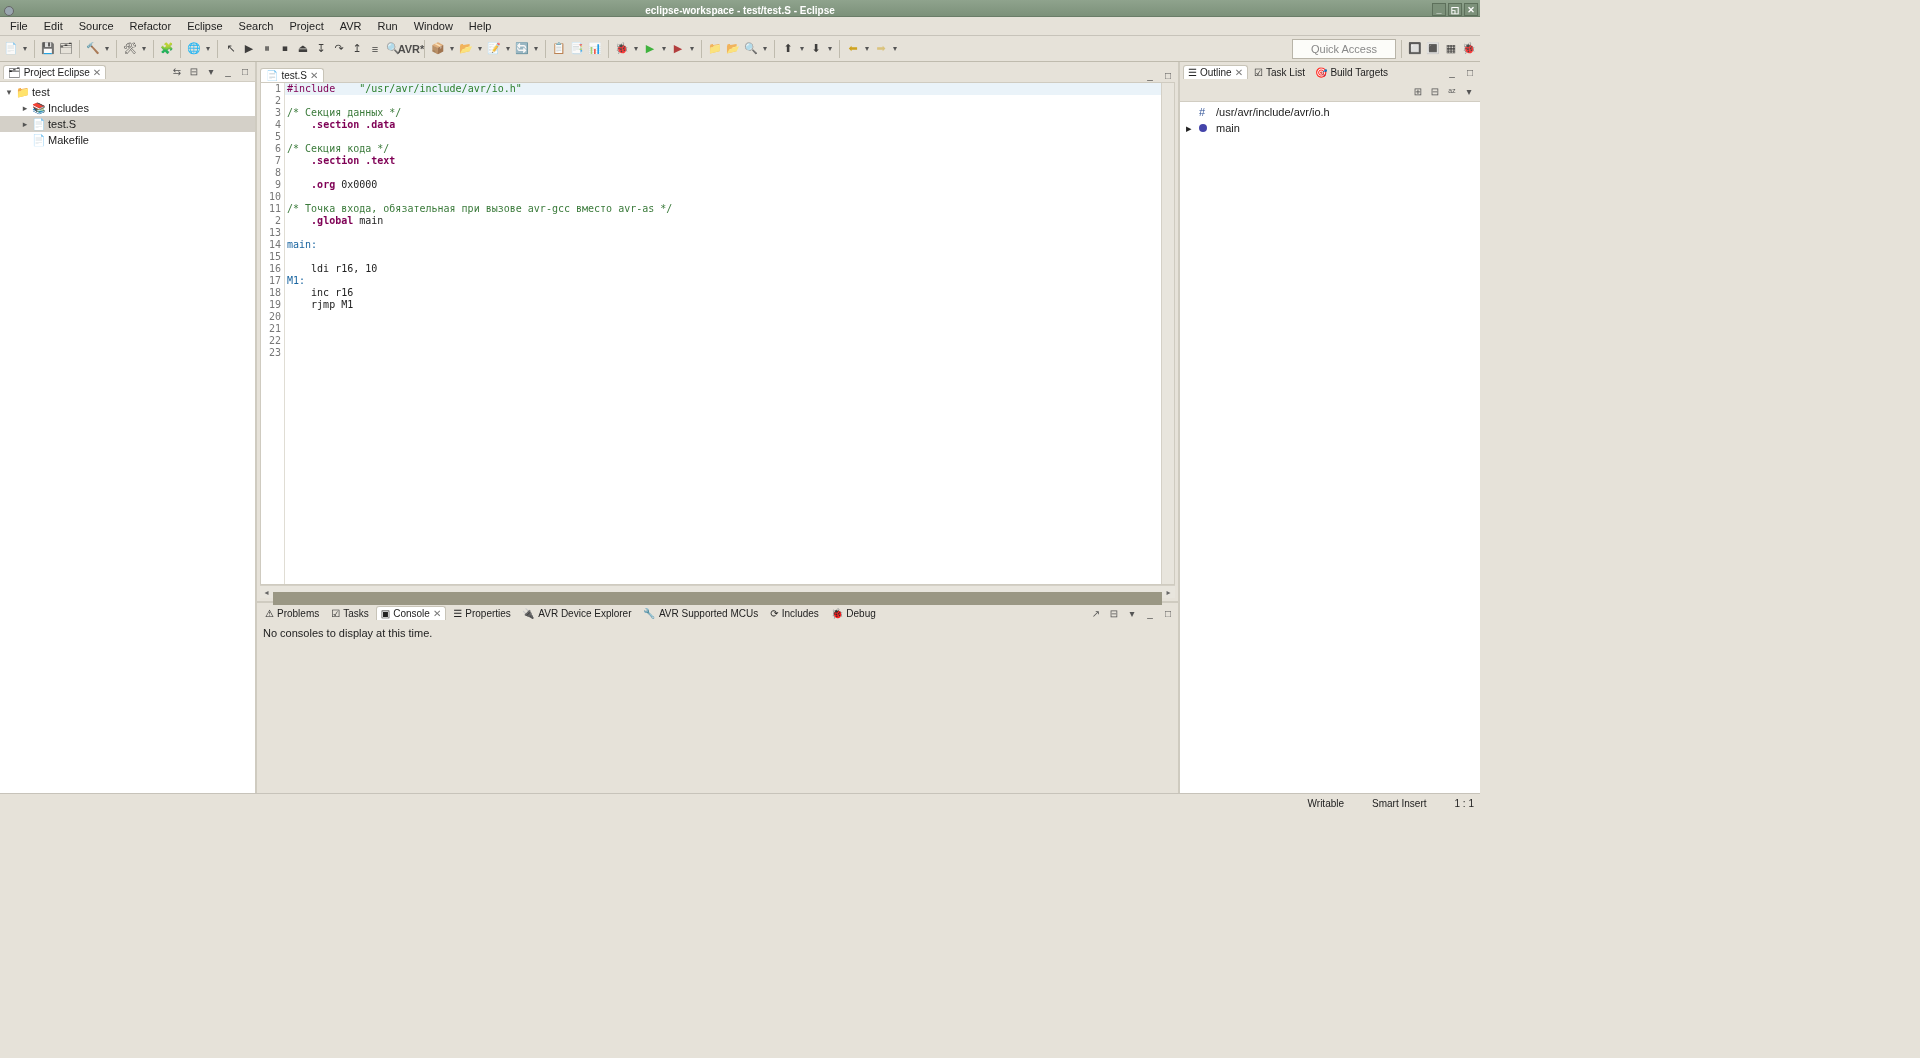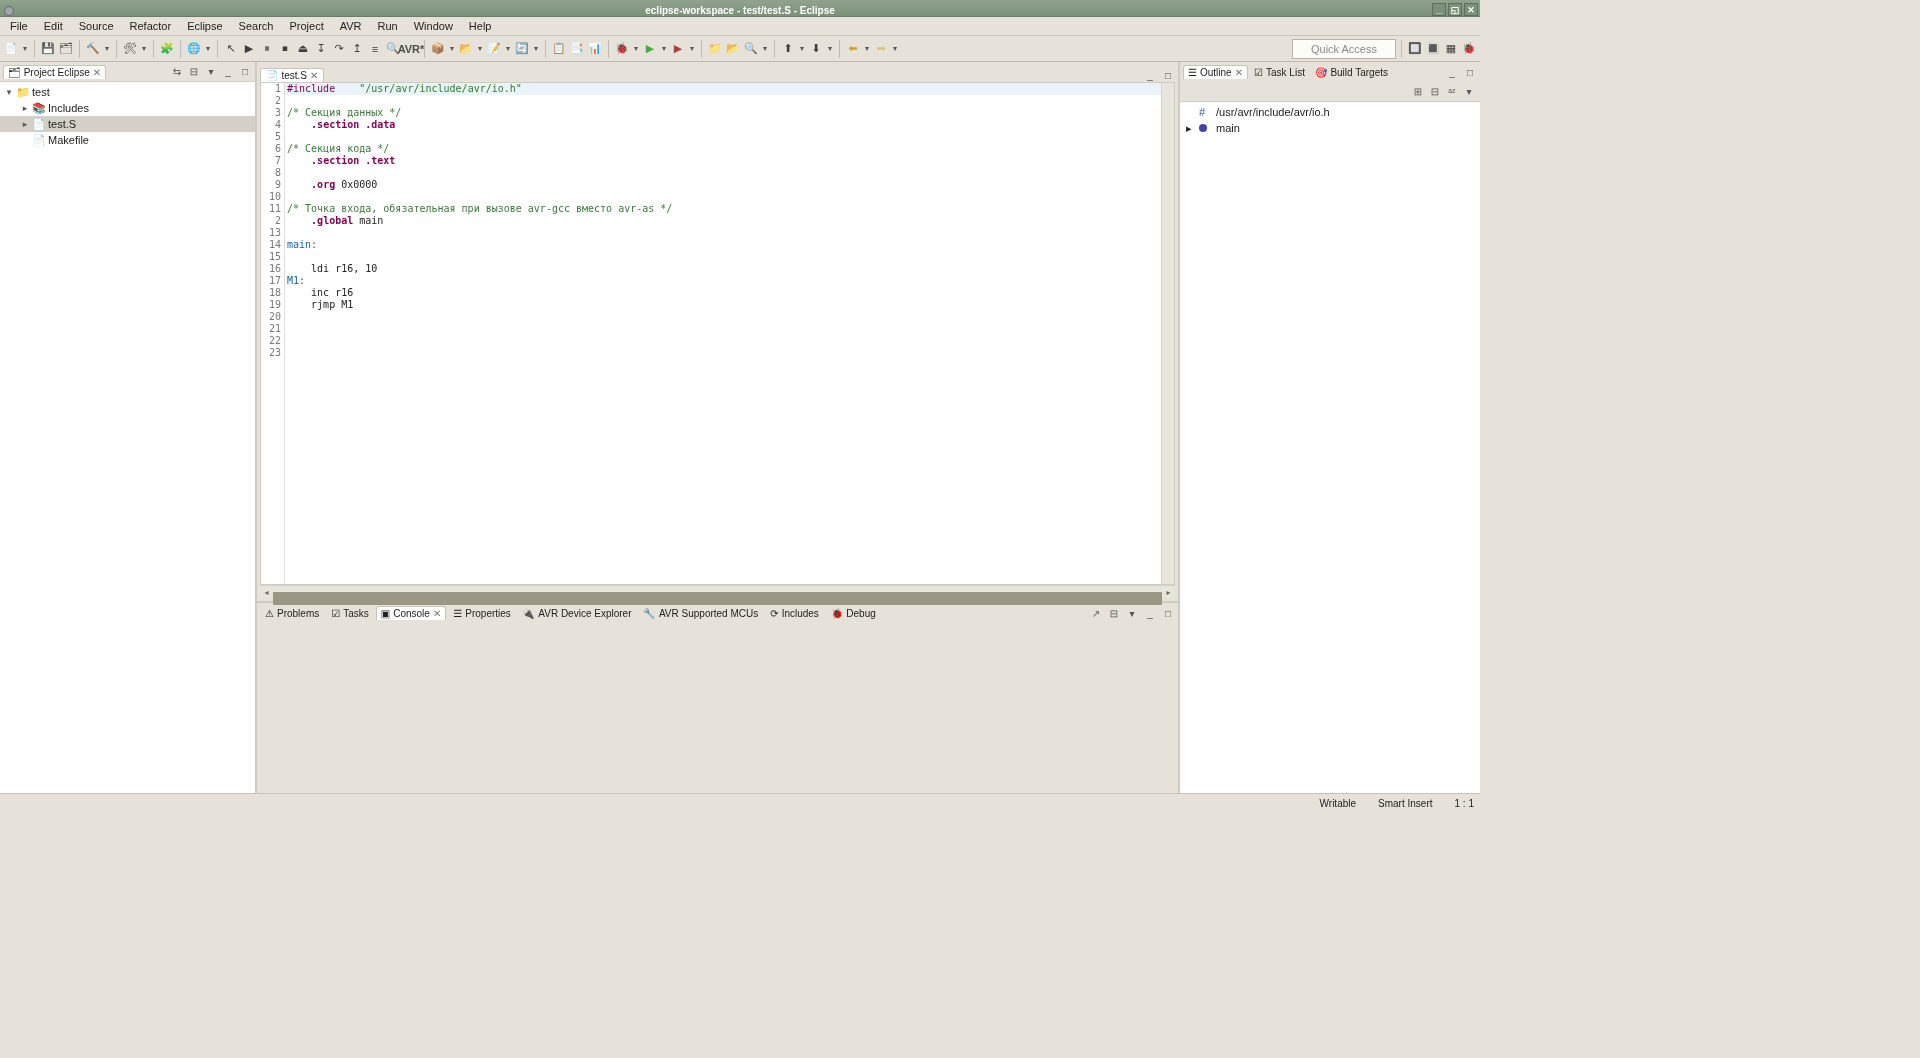--- a/index.html
+++ b/index.html
@@ -113,21 +113,21 @@
 .console-body { flex:1; background:#e6e2d9; padding:4px 6px; font-size:11px; }
 .right-pane { width: 300px; background:#e6e2d9; display:flex; flex-direction:column; }
 .right-tabbar { height:20px; display:flex; align-items:center; background:#e6e2d9; padding:0 3px; gap:2px; }
 .right-tabbar .tab { display:flex; align-items:center; gap:3px; padding:1px 4px; font-size:10px; border-radius:3px 3px 0 0; }
 .right-tabbar .tab.active { background:#fff; border:1px solid #c8c4b8; border-bottom:none; }
 .right-tabbar .rt { margin-left:auto; display:flex; gap:4px; }
 .right-tools { height:20px; display:flex; justify-content:flex-end; align-items:center; gap:3px; padding:0 4px; background:#e6e2d9; border-bottom:1px solid #d1cdc2; }
 .outline-body { flex:1; background:#fff; padding:2px 0; }
 .outline-row { display:flex; align-items:center; height:16px; padding-left:2px; gap:3px; }
 .statusbar { height:19px; background:#e6e2d9; border-top:1px solid #c7c3ba; display:flex; align-items:center; padding:0 6px; font-size:10px; }
-.status-right { margin-left:auto; display:flex; gap:22px; }
+.status-right { margin-left:auto; display:flex; gap:28px; }
 .i-circle { width:8px; height:8px; border-radius:50%; background:#44a; display:inline-block; }
 </style>
 </head>
 <body>
 
 <div class="titlebar">
   <span class="win-icon"></span>
   <span>eclipse-workspace - test/test.S - Eclipse</span>
   <div class="win-btns">
     <div class="wb">_</div>
@@ -363,20 +363,23 @@
             <span>Debug</span>
           </div>
           <div class="rt">
             <span class="mini-btn">↗</span>
             <span class="mini-btn">⊟</span>
             <span class="mini-btn">▾</span>
             <span class="mini-btn">_</span>
             <span class="mini-btn">□</span>
           </div>
         </div>
+      <div class="console-body">
+        <span>No consoles to display at this time.</span>
+      </div>
     </div>
   </div>
 
   <div class="right-pane">
     <div class="right-tabbar" id="right-tabbar">
         <div class="tab active">
           <span>☰</span>
           <span>Outline</span>
           <span style="color: rgb(119, 119, 119);">✕</span>
         </div>

